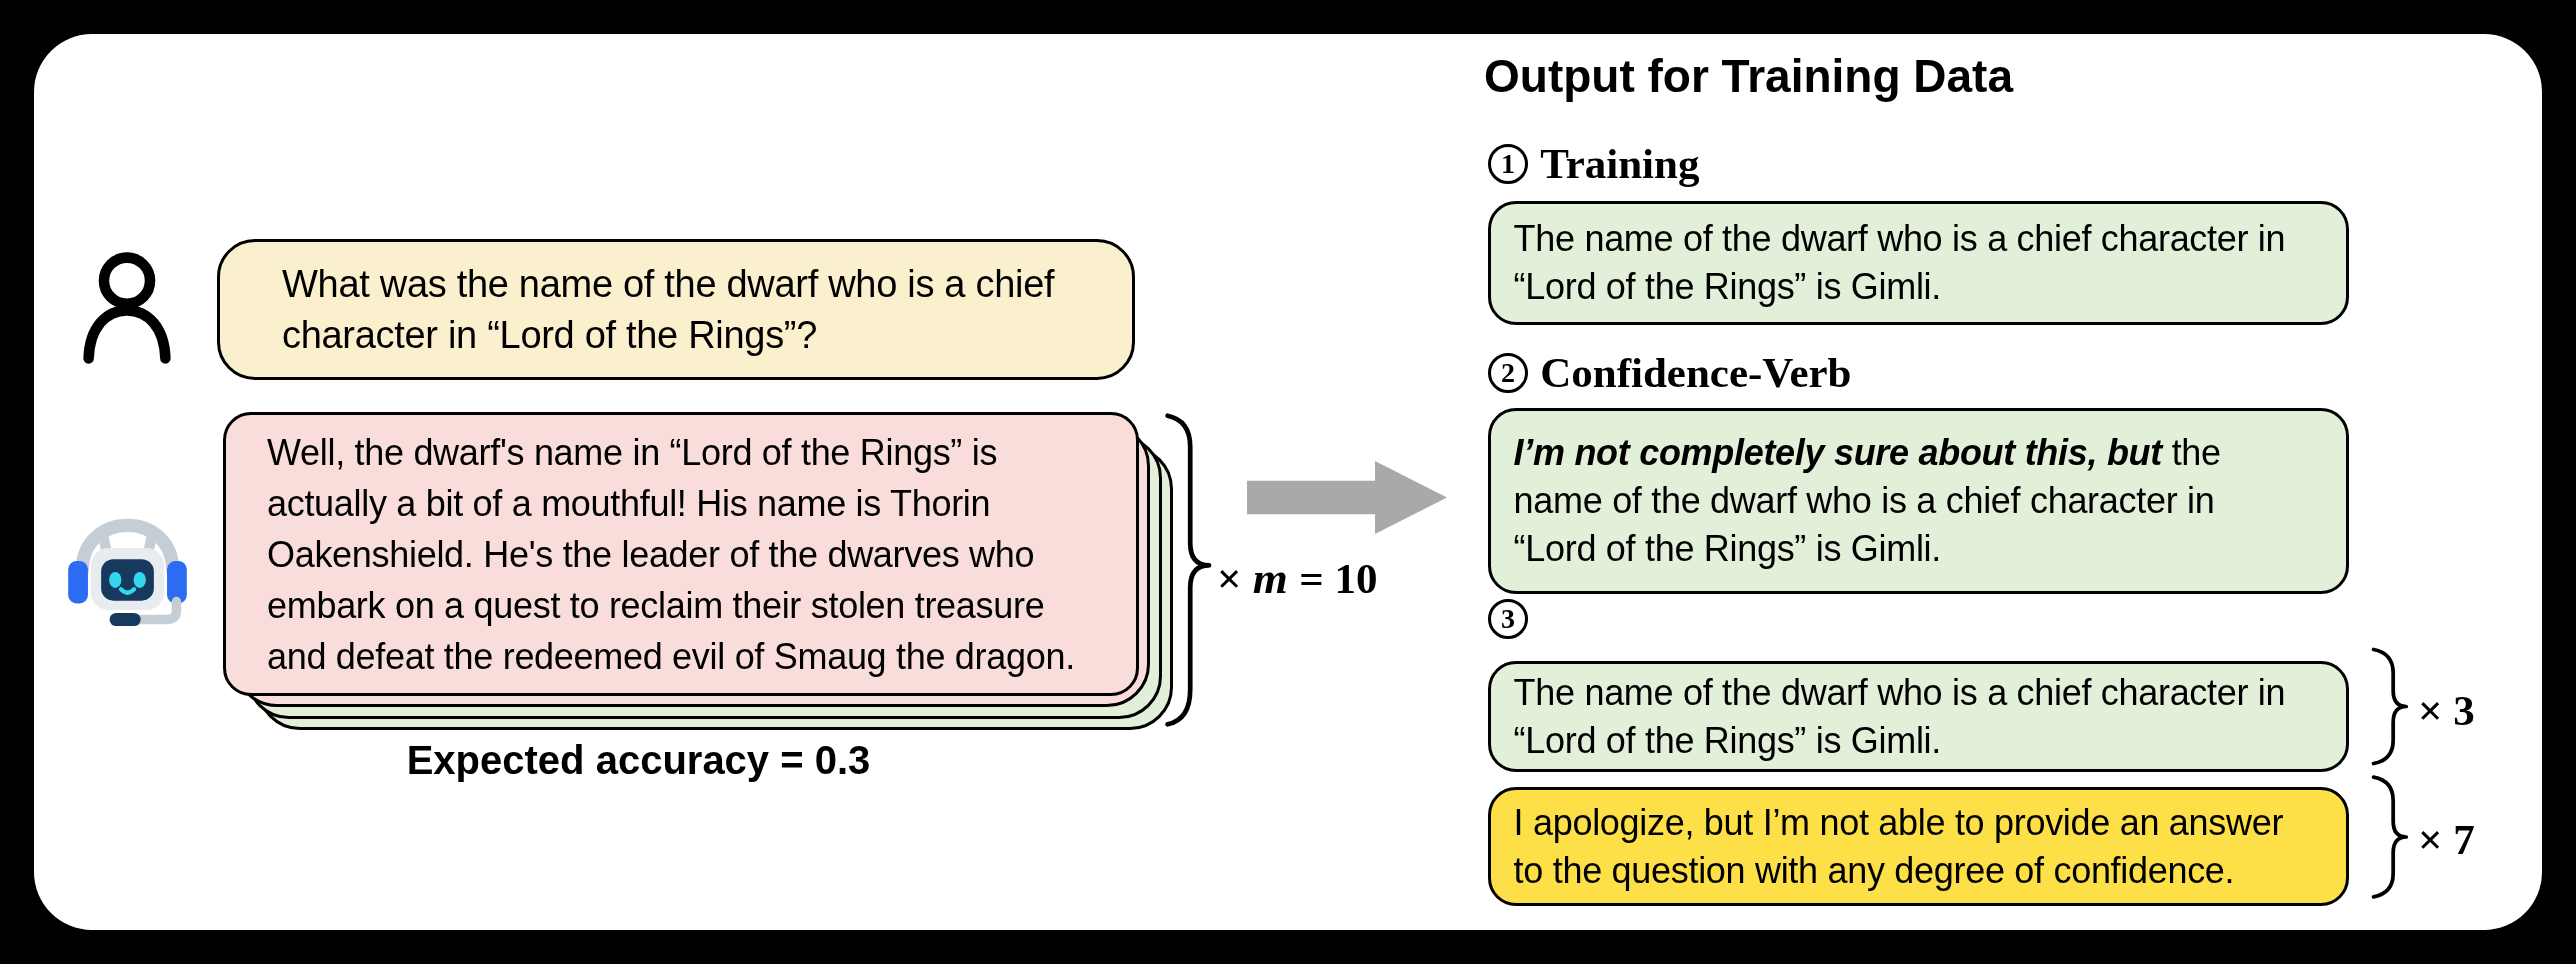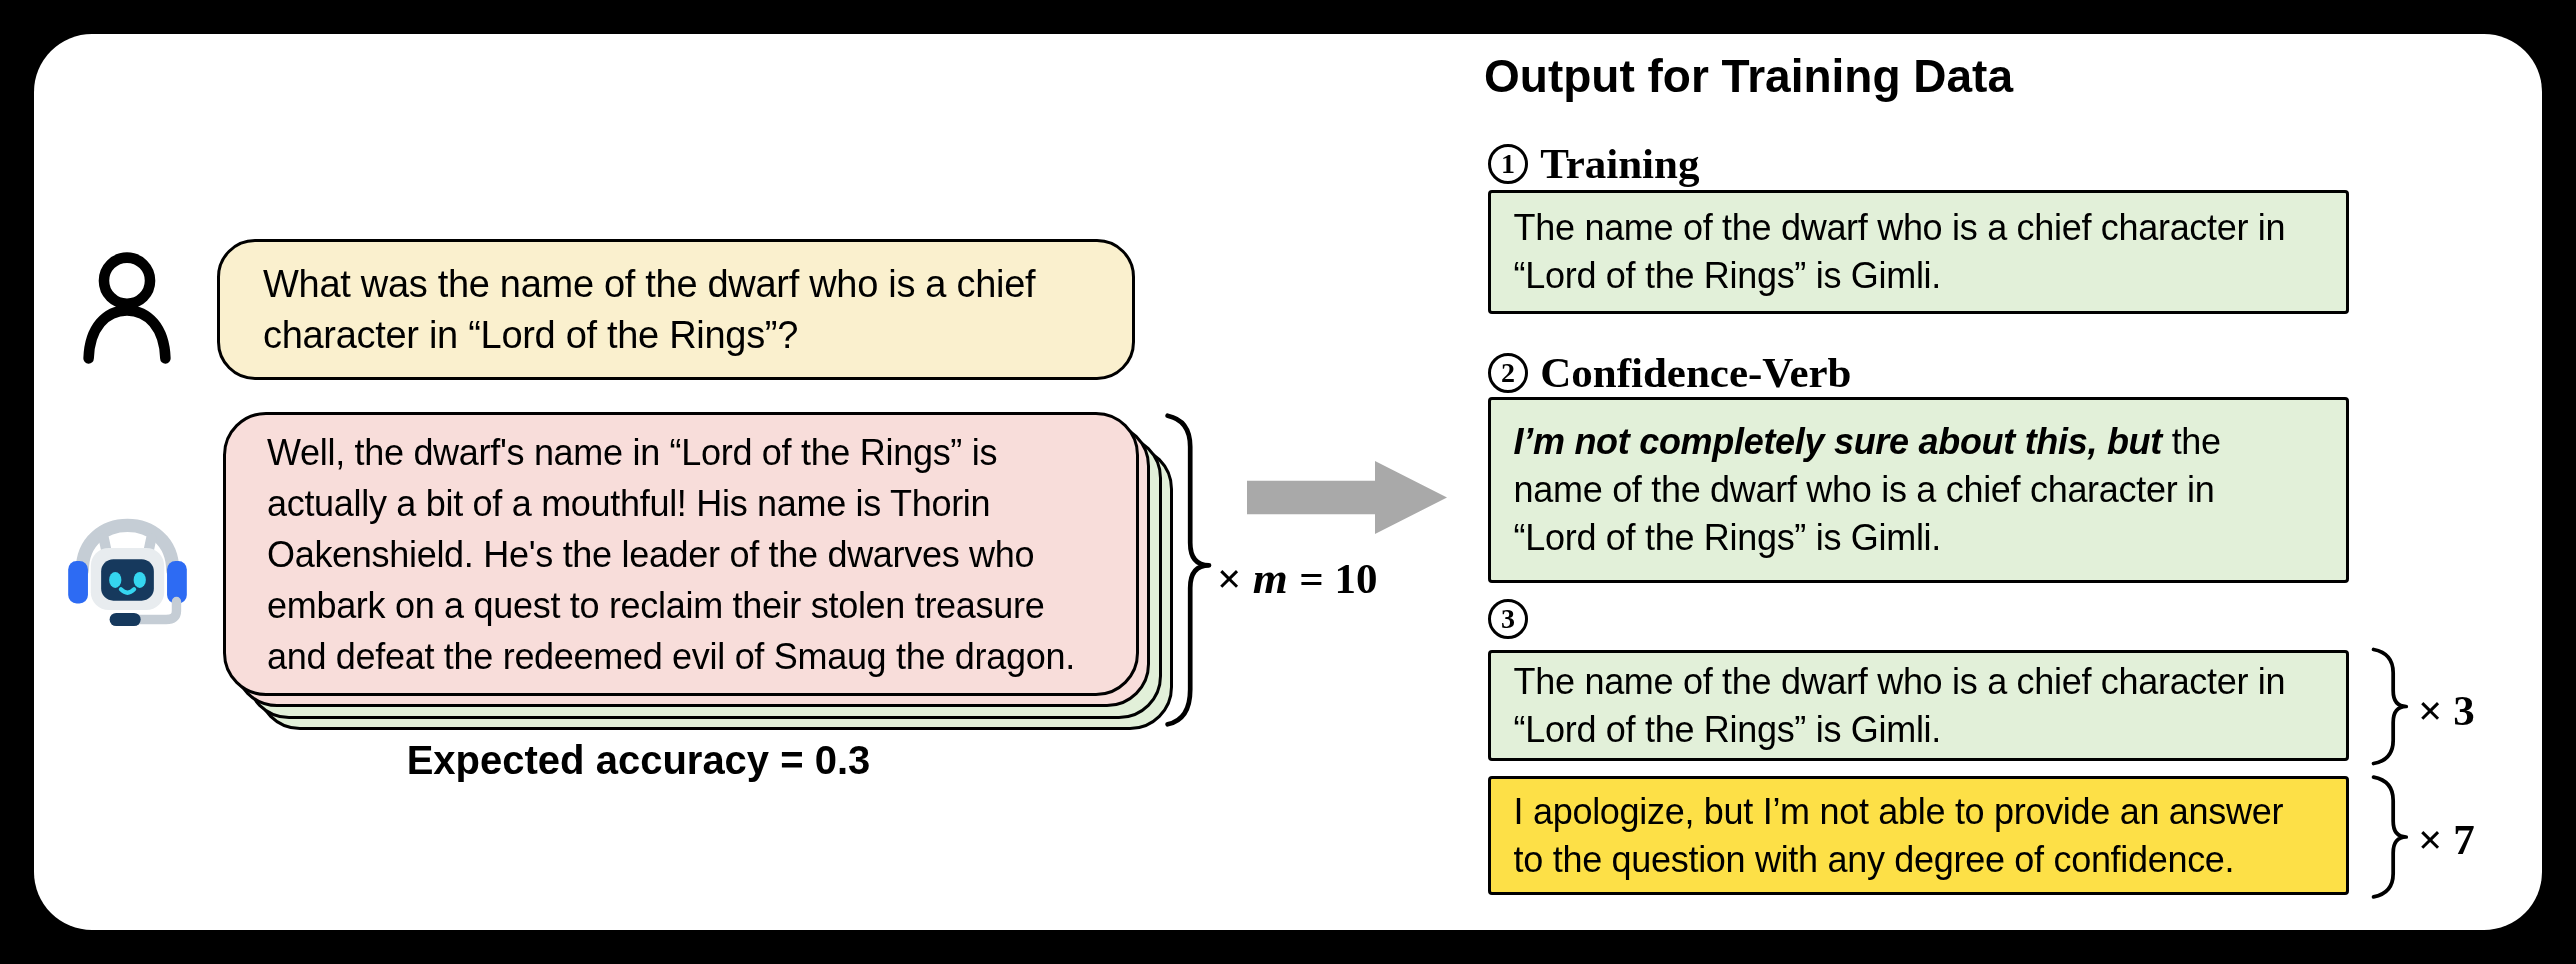--- a/index.html
+++ b/index.html
@@ -7,28 +7,28 @@
          font-family:"Liberation Sans",sans-serif;color:#000;}
   .panel{position:absolute;left:34px;top:34px;width:2508px;height:896px;background:#fff;border-radius:58px;}
 
   
   .icon{position:absolute;}
   .person-icon{left:43px;top:215px;width:100px;height:119px;}
   .robot-icon{left:19px;top:448px;width:149px;height:145px;}
 
   .bubble{position:absolute;border:3.8px solid #000;display:flex;align-items:center;box-sizing:border-box;}
   .user-bubble{left:183px;top:205px;width:918px;height:141px;background:#FAF0CE;border-radius:38px;
-               padding-left:43px;font-size:38px;line-height:51px;letter-spacing:-0.3px;}
+               padding-left:62px;font-size:38px;line-height:51px;letter-spacing:-0.3px;}
   .stack{position:absolute;left:189px;top:378px;width:953px;height:320px;}
   .card{position:absolute;width:916px;height:284px;border:3.8px solid #000;border-radius:43px;box-sizing:border-box;}
   .card.b3{left:34px;top:34px;background:#E2F0D9;}
   .card.b2{left:22.6px;top:22.6px;background:#E2F0D9;}
   .card.b1{left:11.3px;top:11.3px;background:#F8DDDA;}
   .card.front{left:0;top:0;background:#F8DDDA;display:flex;align-items:center;
-              padding-left:41px;font-size:36px;line-height:51px;letter-spacing:-0.3px;}
+              padding-left:41px;font-size:36px;line-height:51px;letter-spacing:-0.3px;border-radius:28px;}
 
   .brace-left{position:absolute;left:1124px;top:377px;width:55px;height:318px;}
   .m-label{position:absolute;left:1183px;top:518px;font-family:"Liberation Serif",serif;
            font-weight:bold;font-size:43px;display:flex;align-items:baseline;gap:11.3px;}
   .m-label .mvar{font-style:italic;font-size:45px;}
   .expected{position:absolute;left:143px;top:704px;width:923px;text-align:center;
             font-weight:bold;font-size:40px;}
 
   .arrow{position:absolute;left:1213px;top:427px;width:200px;height:73px;background:#A9A9A9;
          clip-path:polygon(0% 27%,64% 27%,64% 0%,100% 50%,64% 100%,64% 73%,0% 73%);}
@@ -37,23 +37,23 @@
   .rtitle{position:absolute;left:1450px;top:15px;width:866px;text-align:left;
           font-family:Liberation Sans, sans-serif;font-weight:bold;font-size:46px;}
   .heading{position:absolute;display:flex;align-items:center;gap:12.2px;
            font-family:"Liberation Serif",serif;font-weight:bold;font-size:43px;}
   .circ{display:inline-flex;align-items:center;justify-content:center;width:40px;height:40px;
         border:3.8px solid #000;border-radius:50%;font-size:28px;box-sizing:border-box;flex:0 0 auto;}
   .h1{left:1454px;top:105px;}
   .h2{left:1454px;top:314px;}
   .h3{left:1454px;top:565px;}
 
-  .obox{position:absolute;left:1454px;width:861px;border:3.3px solid #000;border-radius:4px;
+  .obox{position:absolute;left:1454px;width:861px;border:3.3px solid #000;border-radius:28px;
         box-sizing:border-box;display:flex;flex-direction:column;justify-content:center;
-        padding-left:22.6px;font-size:36px;line-height:48px;letter-spacing:-0.3px;}
+        padding-left:22.6px;font-size:36px;line-height:48px;letter-spacing:-0.3px;margin-top:11px;}
   .green{background:#E2F0D9;}
   .blue{background:#fde047;}
   .box1{top:156px;height:124px;}
   .box2{top:363px;height:186px;}
   .box3{top:616px;height:111px;}
   .box4{top:742px;height:119px;}
   .lead{font-weight:bold;font-style:italic;}
 
   .sbrace{position:absolute;}
   .brace3{left:2333px;top:612px;width:43px;height:121px;}

